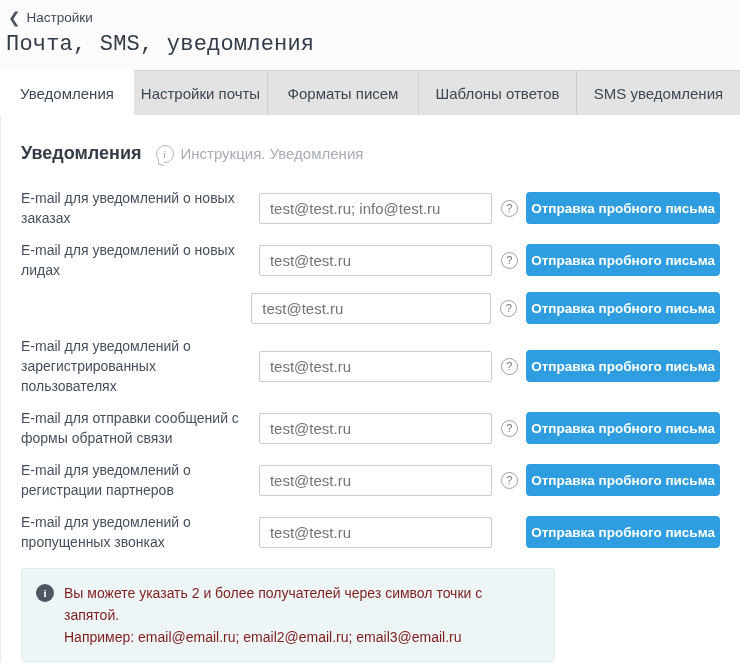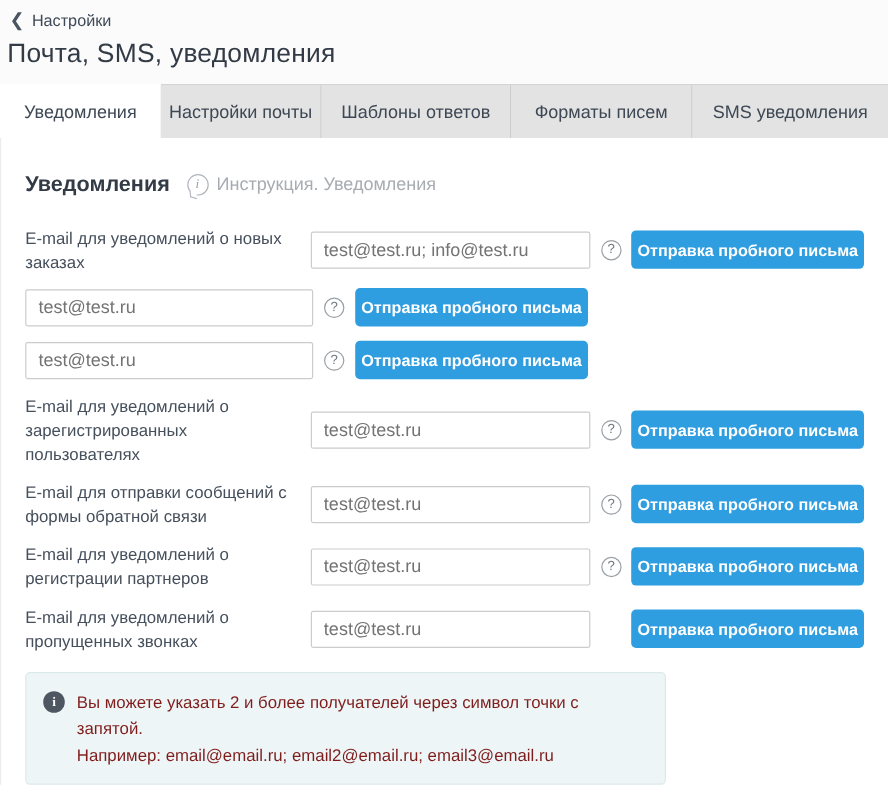--- a/index.html
+++ b/index.html
@@ -4,21 +4,21 @@
 <style>
   * { margin:0; padding:0; box-sizing:border-box; }
   html,body { width:740px; height:671px; overflow:hidden; background:#fff;
               font-family:"Liberation Sans", sans-serif; }
 
   
   .header { height:70px; background:#fbfbfb; padding:9px 12px 0 8px; }
   .breadcrumb { display:inline-flex; align-items:center; gap:6px; font-size:13.5px;
                 color:#3e4a57; cursor:pointer; }
   .breadcrumb .chev { font-size:15px; line-height:13px; color:#4a5562; }
-  .page-title { margin-top:5px; margin-left:-2px; font-size:22px; color:#333b46; letter-spacing:.2px; }
+  .page-title { margin-top:5px; margin-left:-2px; font-size:22px; color:#333b46; letter-spacing:.2px;font-family:Liberation Mono, monospace; }
 
   
   .tabbar { display:flex; height:45px; background:#e3e3e3; border-top:1px solid #d4d4d4; }
   .tab { display:flex; align-items:center; justify-content:center; font-size:15px;
          color:#3d4854; background:#e3e3e3; border-right:1px solid #cdcdcd; cursor:pointer; }
   .tab:last-child { border-right:none; }
   .tab.active { background:#fff; border-right:none; border-top:1px solid #fff; margin-top:-1px; }
   .t0{width:134px;} .t1{width:134px;} .t2{width:151px;} .t3{width:158px;} .t4{flex:1;}
 
   
@@ -30,21 +30,21 @@
   .bubble-icon { position:relative; width:18px; height:18px; border:1px solid #b3b8be;
                  border-radius:50%; color:#9aa0a6; font-size:11px; font-style:italic;
                  font-family:"Liberation Serif", serif;
                  display:flex; align-items:center; justify-content:center; background:#fff; }
   .bubble-icon::after { content:""; position:absolute; left:1px; bottom:-3px; width:5px; height:5px;
                  background:#fff; border-left:1px solid #b3b8be; border-bottom:1px solid #b3b8be;
                  transform:rotate(15deg) skew(20deg); }
   .instruction-label { font-size:15px; color:#a7acb2;text-align:center; }
 
   
-  .form-row { display:flex; align-items:center; margin-bottom:12px; }
+  .form-row { display:flex; align-items:center; margin-bottom:12px;justify-content:flex-end; }
   .row-label { width:245px; padding-right:10px; font-size:14px; line-height:20px; color:#46505c; }
   .row-input { width:240px; height:31px; border:1px solid #ccc; border-radius:2px;
                padding:0 10px; font-size:15px; color:#737373; background:#fff; outline:none;
                font-family:"Liberation Sans", sans-serif; }
   .help-slot { width:35px; display:flex; justify-content:center; align-items:center; }
   .help-icon { width:17px; height:17px; border:1px solid #9aa0a6; border-radius:50%;
                color:#70767c; font-size:11px; display:flex; align-items:center;
                justify-content:center; cursor:pointer; }
   .send-btn { height:32px; padding:0 5px; background:#2f9ee0; border:none; border-radius:4px;
               color:#fff; font-size:13.5px; font-weight:bold; cursor:pointer;
@@ -65,22 +65,22 @@
   <div class="breadcrumb">
     <span class="chev">❮</span>
     <span>Настройки</span>
   </div>
   <div class="page-title">Почта, SMS, уведомления</div>
 </div>
 
 <div class="tabbar">
   <div class="tab t0 active">Уведомления</div>
   <div class="tab t1">Настройки почты</div>
+  <div class="tab t2">Форматы писем</div>
   <div class="tab t3">Шаблоны ответов</div>
-  <div class="tab t2">Форматы писем</div>
   <div class="tab t4">SMS уведомления</div>
 </div>
 
 <div class="content">
 
   <div class="section-head">
     <span class="section-title">Уведомления</span>
     <span class="instruction">
       <span class="bubble-icon">i</span>
       <span class="instruction-label">Инструкция. Уведомления</span>
@@ -90,20 +90,21 @@
   <div class="form-row">
     <div class="row-label">E-mail для уведомлений о новых заказах</div>
     <input class="row-input" type="text" value="test@test.ru; info@test.ru" style="">
     <span class="help-slot">
         <span class="help-icon">?</span>
       </span>
     <button class="send-btn">Отправка пробного письма</button>
   </div>
 
   <div class="form-row">
+    <div class="row-label">E-mail для уведомлений о новых лидах</div>
     <input class="row-input" type="text" value="test@test.ru" style="">
     <span class="help-slot">
         <span class="help-icon">?</span>
       </span>
     <button class="send-btn">Отправка пробного письма</button>
   </div>
 
   <div class="form-row">
     <input class="row-input" type="text" value="test@test.ru" style="">
     <span class="help-slot">

